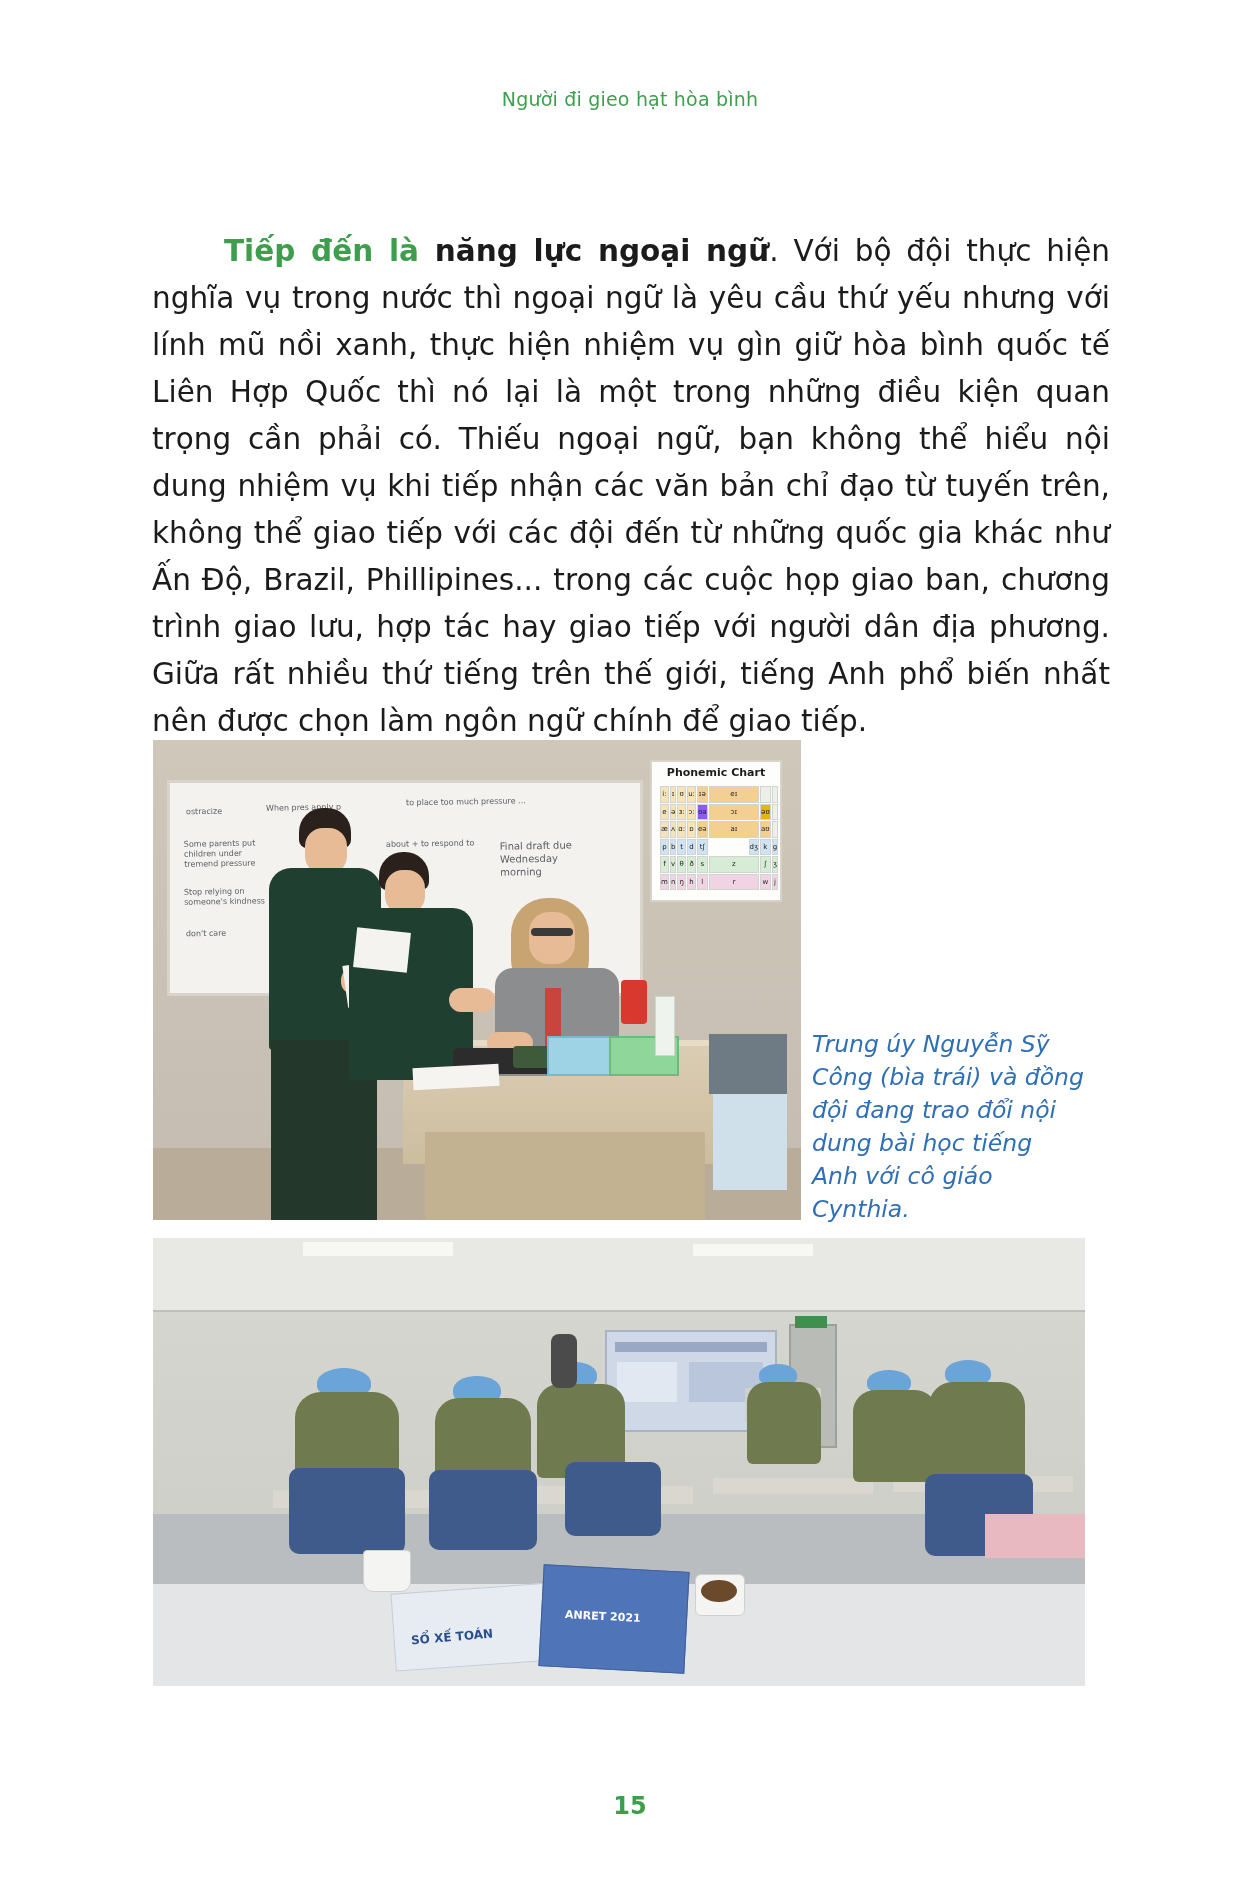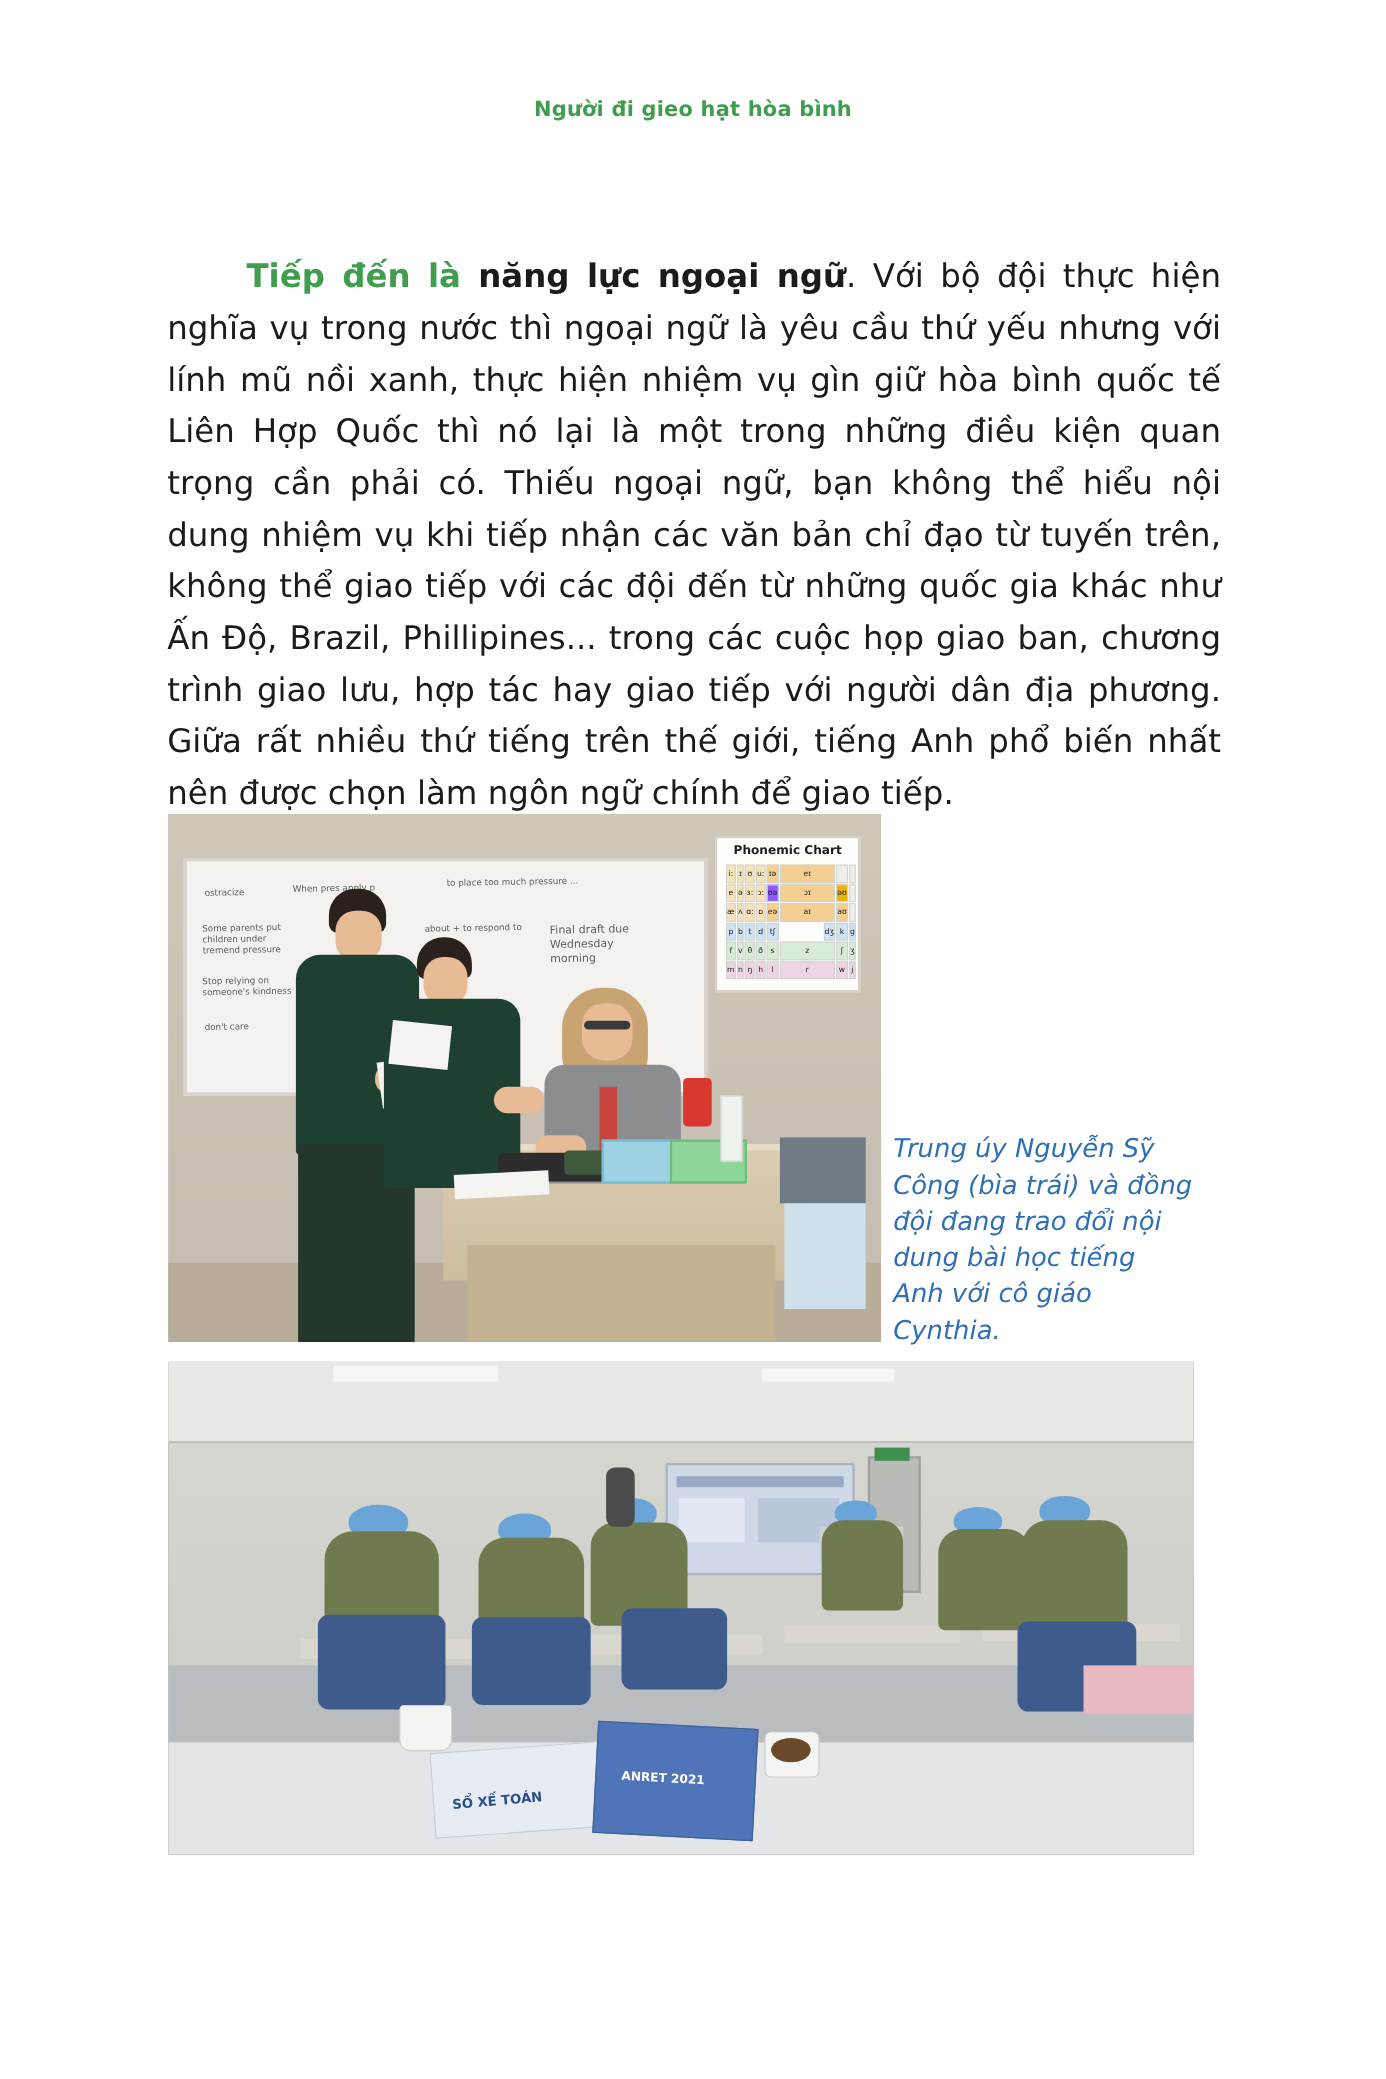--- a/index.html
+++ b/index.html
@@ -23,21 +23,21 @@
   }
 
   
   .running-head {
     position: absolute;
     top: 88px;
     left: 0;
     width: 1260px;
     text-align: center;
     font-size: 19px;
-    font-weight: 700;
+    font-weight: 400;
     color: #3f9e4d;
     letter-spacing: 0.2px;
   }
 
   
   .body-block {
     position: absolute;
     left: 152px;
     top: 228px;
     width: 958px;
@@ -384,13 +384,14 @@
     <div style="position:absolute; left:258px; top:392px; font-size:12px; color:#2b4f8e; font-weight:700; transform:rotate(-5deg);">SỔ XẾ TOÁN</div>
     <div class="i2-book" style="left:388px; top:330px; width:144px; height:100px; background:#4f74b8; border:1px solid #3e5e9a; transform:rotate(3deg);"></div>
     <div style="position:absolute; left:412px; top:372px; font-size:11px; color:#ffffff; font-weight:700; transform:rotate(3deg);">ANRET 2021</div>
     <div class="i2-cup" style="left:210px; top:312px; width:46px; height:40px; border-radius:4px 4px 10px 10px;"></div>
     <div class="i2-cup" style="left:542px; top:336px; width:48px; height:40px; border-radius:6px;"></div>
     <div style="position:absolute; left:548px; top:342px; width:36px; height:22px; background:#6b4a2b; border-radius:50%;"></div>
     <div style="position:absolute; left:832px; top:276px; width:100px; height:44px; background:#e8b9c0;"></div>
   </div>
 
 
+  <div class="page-number">15</div>
 </div>
 
 </body></html>

